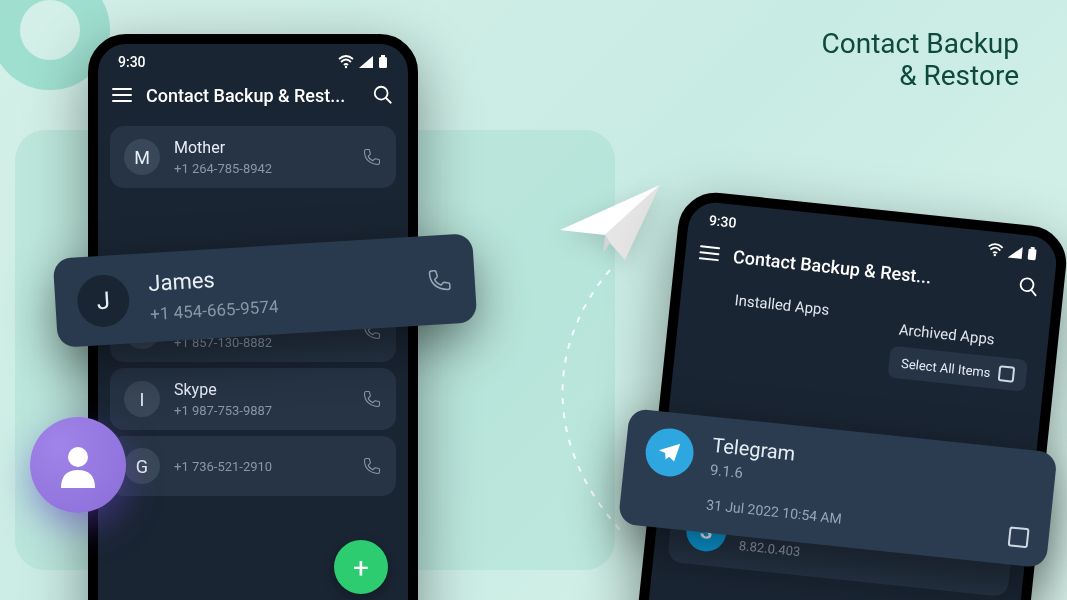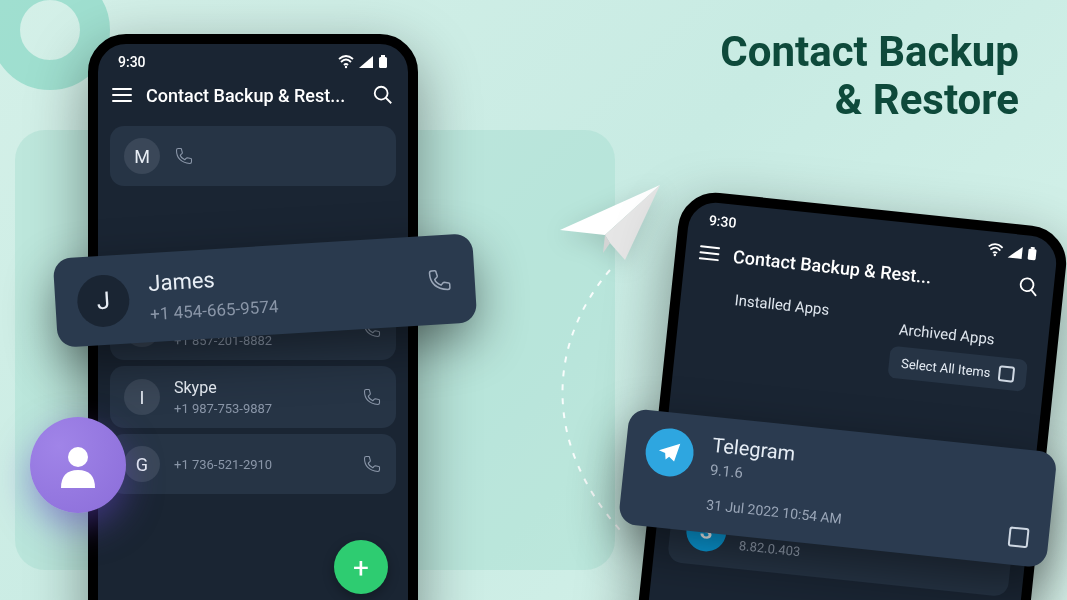--- a/index.html
+++ b/index.html
@@ -7,21 +7,21 @@
   font-family: -apple-system, BlinkMacSystemFont, 'Segoe UI', Roboto, sans-serif;
   width: 1067px; height: 600px;
   background: linear-gradient(135deg, #d4f0e8 0%, #c8ebe3 50%, #d8f3eb 100%);
   position: relative; overflow: hidden;
 }
 
 .bg-circle-tl { position: absolute; top: -30px; left: -10px; width: 120px; height: 120px; border-radius: 50%; border: 30px solid #7dd3c0; opacity: 0.6; }
 .bg-circle-br { position: absolute; bottom: -60px; right: 240px; width: 140px; height: 140px; border-radius: 50%; background: #b8e5d8; opacity: 0.5; }
 .bg-panel-left { position: absolute; top: 130px; left: 15px; width: 600px; height: 440px; background: rgba(160, 220, 205, 0.4); border-radius: 30px; }
 
-.promo-title { position: absolute; top: 28px; right: 48px; font-size: 42px; font-weight: 700; color: #0e4a3b; text-align: right; line-height: 1.15; }
+.promo-title { position: absolute; top: 28px; right: 48px; font-size: 28px; font-weight: 400; color: #0e4a3b; text-align: right; line-height: 1.15; }
 
 .phone { position: absolute; background: #1a2533; border-radius: 38px; border: 10px solid #000; box-shadow: 0 20px 60px rgba(0,0,0,0.4); overflow: hidden; }
 .phone-left { top: 34px; left: 88px; width: 330px; height: 620px; }
 .phone-right { top: 189px; left: 682px; width: 390px; height: 620px; transform: rotate(6deg); transform-origin: top left; }
 .status-bar { display: flex; justify-content: space-between; align-items: center; padding: 10px 20px 4px; color: #fff; font-size: 14px; font-weight: 500; }
 .status-icons { display: flex; gap: 4px; align-items: center; }
 .app-header { display: flex; align-items: center; gap: 14px; padding: 10px 14px 14px; color: #fff; }
 .hamburger { display: flex; flex-direction: column; gap: 4px; cursor: pointer; }
 .hamburger span { width: 20px; height: 2px; background: #fff; border-radius: 1px; }
 .app-title { flex: 1; font-size: 18px; font-weight: 500; white-space: nowrap; overflow: hidden; text-overflow: ellipsis; }
@@ -117,32 +117,36 @@
       </div>
     <div class="app-title">Contact Backup &amp; Rest...</div>
     <svg class="search-btn" viewBox="0 0 24 24">
         <circle cx="10" cy="10" r="7" stroke="#fff" stroke-width="2" fill="none"></circle>
         <line x1="15" y1="15" x2="21" y2="21" stroke="#fff" stroke-width="2"></line>
       </svg>
   </div>
 
   <div class="contact-card">
     <div class="avatar-circle">M</div>
+    <div class="contact-info">
+      <div class="contact-name">Mother</div>
+      <div class="contact-phone">+1 264-785-8942</div>
+    </div>
     <svg class="call-icon" viewBox="0 0 24 24">
         <path d="M5 3 Q3 3 3 5 Q3 19 19 21 Q21 21 21 19 L21 16 Q21 15 20 15 L16 14 Q15 14 14.5 15 L13 16.5 Q8 14 7.5 11 L9 9.5 Q10 9 10 8 L9 4 Q9 3 8 3 Z" stroke="#8a96a8" stroke-width="1.3" fill="none"></path>
       </svg>
   </div>
 
   <div style="height:100px"></div>
 
   <div class="contact-card">
     <div class="avatar-circle">D</div>
     <div class="contact-info">
       <div class="contact-name">David</div>
-      <div class="contact-phone">+1 857-201-8882</div>
+      <div class="contact-phone">+1 857-130-8882</div>
     </div>
     <svg class="call-icon" viewBox="0 0 24 24">
         <path d="M5 3 Q3 3 3 5 Q3 19 19 21 Q21 21 21 19 L21 16 Q21 15 20 15 L16 14 Q15 14 14.5 15 L13 16.5 Q8 14 7.5 11 L9 9.5 Q10 9 10 8 L9 4 Q9 3 8 3 Z" stroke="#8a96a8" stroke-width="1.3" fill="none"></path>
       </svg>
   </div>
 
   <div class="contact-card">
     <div class="avatar-circle">I</div>
     <div class="contact-info">
       <div class="contact-name">Skype</div>

